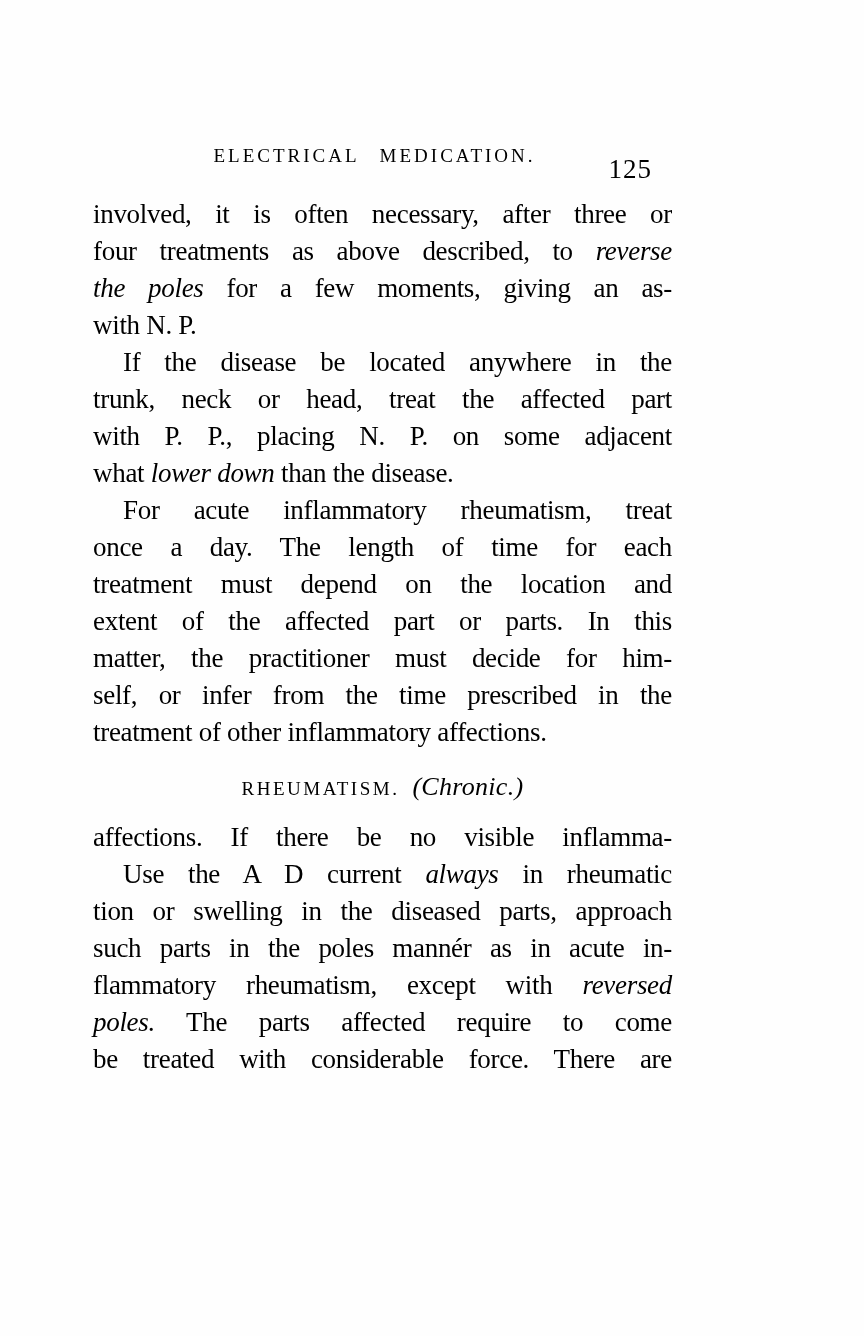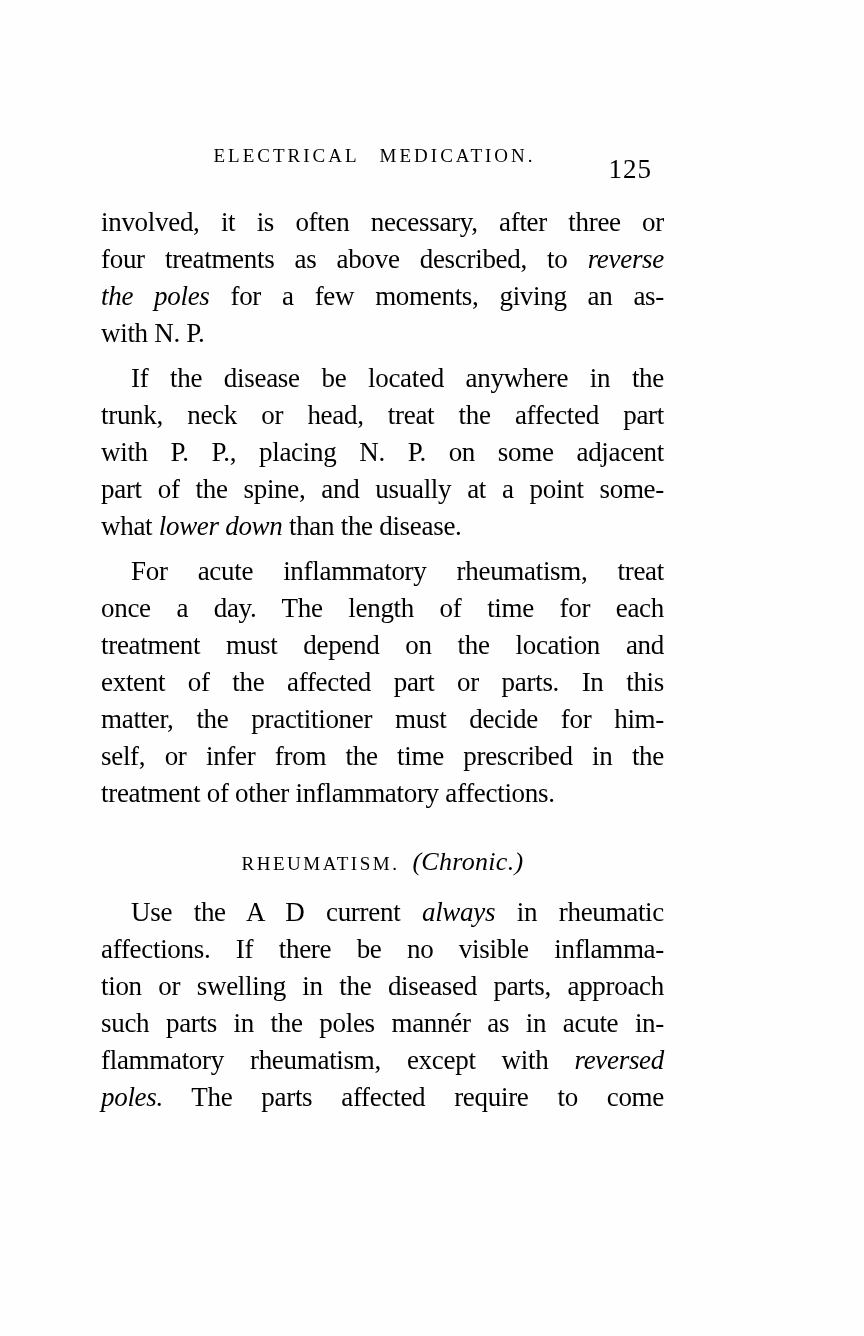--- a/index.html
+++ b/index.html
@@ -36,37 +36,37 @@
     letter-spacing: 1px;
   }
   .content {
     position: absolute;
     left: 93px; top: 196px;
     width: 579px;
     font-size: 27px;
     line-height: 37px;
     letter-spacing: -0.3px;
   }
-  .paragraph { margin: 8px; }
+  .paragraph { margin: 0; }
   .line {
     height: 37px;
     text-align: justify;
     text-align-last: justify;
     white-space: normal;
   }
   .line.flush {
     text-align: right;
     text-align-last: left;
   }
   .line.indent { padding-left: 30px; }
   .line em, .content em { font-style: italic; }
   .section-heading {
     height: 30px;
     line-height: 30px;
-    margin-top: 34px;
+    margin-top: 20px;
     margin-bottom: 18px;
     text-align: center;
     letter-spacing: 0;
   }
   .heading-caps {
     font-size: 19px;
     letter-spacing: 2.5px;
     margin-right: 13px;
   }
   .heading-italic {
@@ -87,35 +87,35 @@
       <div class="paragraph">
         <div class="line"><span>involved, it is often necessary, after three or</span></div>
         <div class="line"><span>four treatments as above described, to </span><em>reverse</em></div>
         <div class="line"><em>the poles</em><span> for a few moments, giving an as-</span></div>
         <div class="line flush"><span>with N. P.</span></div>
       </div>
       <div class="paragraph">
         <div class="line indent"><span>If the disease be located anywhere in the</span></div>
         <div class="line"><span>trunk, neck or head, treat the affected part</span></div>
         <div class="line"><span>with P. P., placing N. P. on some adjacent</span></div>
-        <div class="line"><span>part of the spine, and usually at a point some-</span></div>
         <div class="line flush"><span>what </span><em>lower down</em><span> than the disease.</span></div>
       </div>
       <div class="paragraph">
         <div class="line indent"><span>For acute inflammatory rheumatism, treat</span></div>
         <div class="line"><span>once a day. The length of time for each</span></div>
         <div class="line"><span>treatment must depend on the location and</span></div>
         <div class="line"><span>extent of the affected part or parts. In this</span></div>
         <div class="line"><span>matter, the practitioner must decide for him-</span></div>
         <div class="line"><span>self, or infer from the time prescribed in the</span></div>
         <div class="line flush"><span>treatment of other inflammatory affections.</span></div>
       </div>
       <div class="section-heading"><span class="heading-caps">RHEUMATISM.</span><em class="heading-italic">(Chronic.)</em></div>
       <div class="paragraph">
+        <div class="line"><span>affections. If there be no visible inflamma-</span></div>
         <div class="line indent"><span>Use the A D current </span><em>always</em><span> in rheumatic</span></div>
-        <div class="line"><span>affections. If there be no visible inflamma-</span></div>
         <div class="line"><span>tion or swelling in the diseased parts, approach</span></div>
         <div class="line"><span>such parts in the poles mannér as in acute in-</span></div>
         <div class="line"><span>flammatory rheumatism, except with </span><em>reversed</em></div>
         <div class="line"><em>poles.</em><span> The parts affected require to come</span></div>
+        <div class="line"><span>be treated with considerable force. There are</span></div>
       </div>
     </div>
 </div>
 
 </body></html>

